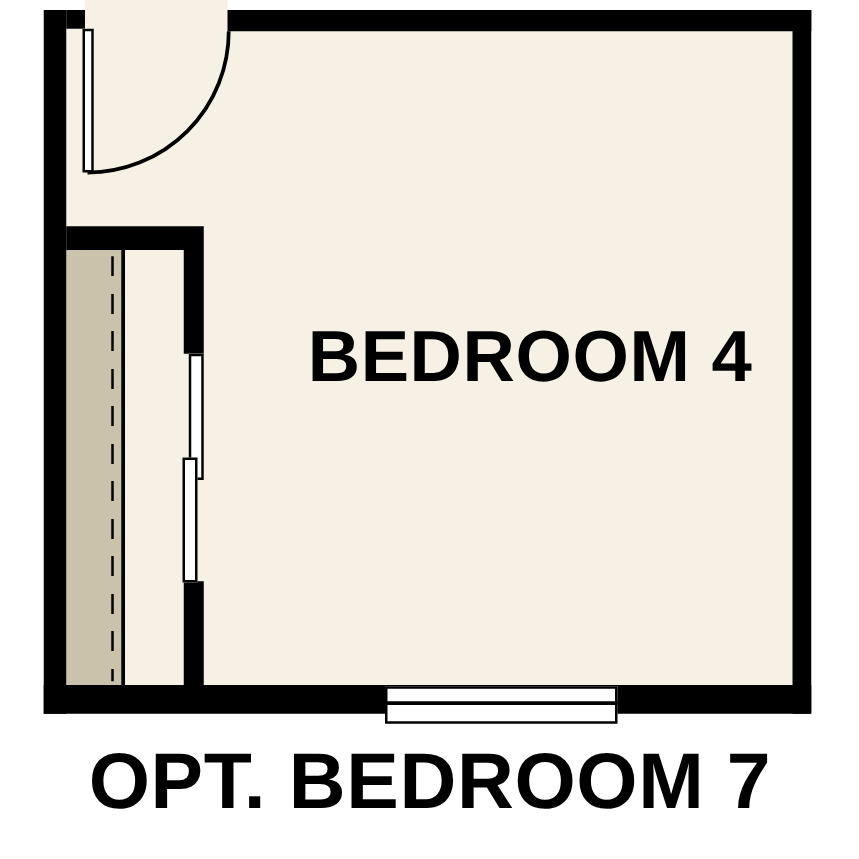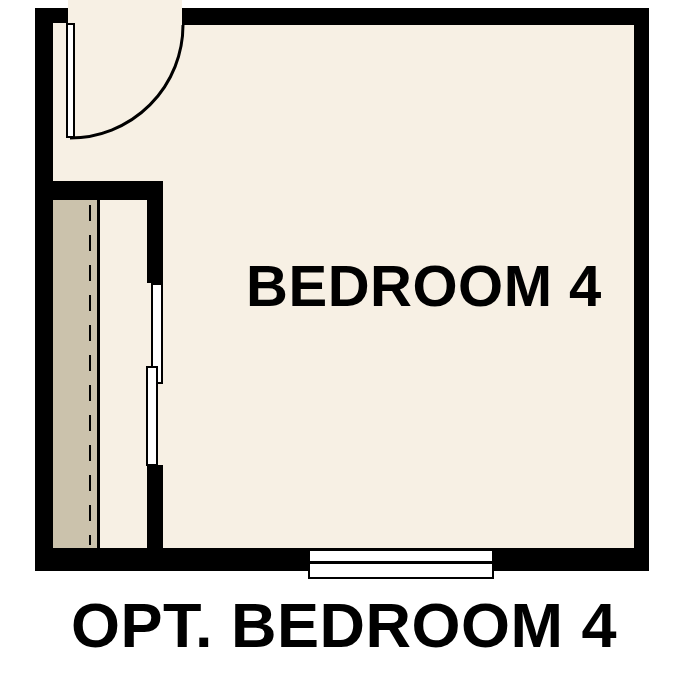--- a/index.html
+++ b/index.html
@@ -89,15 +89,15 @@
     <path d="M 183 25 A 113 113 0 0 1 70 138" fill="none" stroke="#000" stroke-width="3"></path>
   </svg>
 
   <div class="abs slider" id="closet-door-outer"></div>
   <div class="abs slider" id="closet-door-inner"></div>
 
   <div class="abs" id="window"></div>
   <div class="abs" id="window-divider"></div>
 
   <div class="abs plan-text" id="room-label">BEDROOM 4</div>
-  <div class="abs plan-text" id="caption">OPT. BEDROOM 4</div>
+  <div class="abs plan-text" id="caption">OPT. BEDROOM 7</div>
 
 </div>
 
 </body></html>

